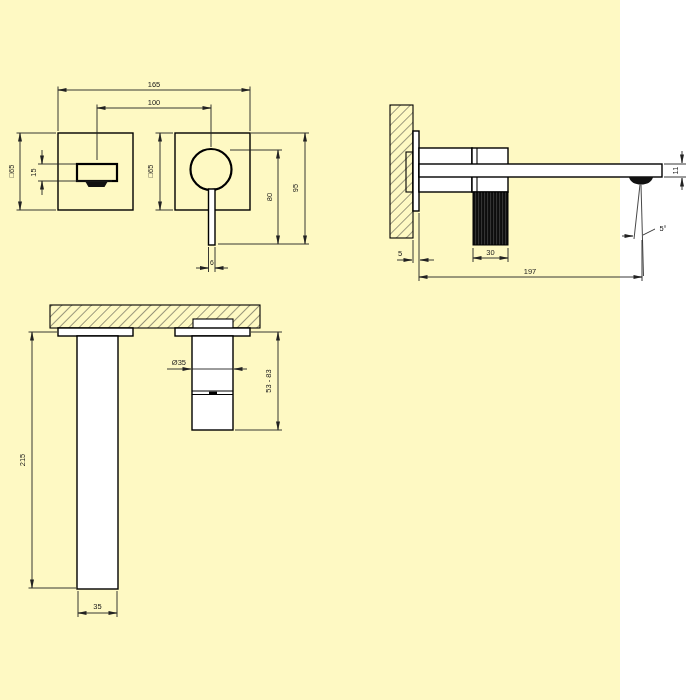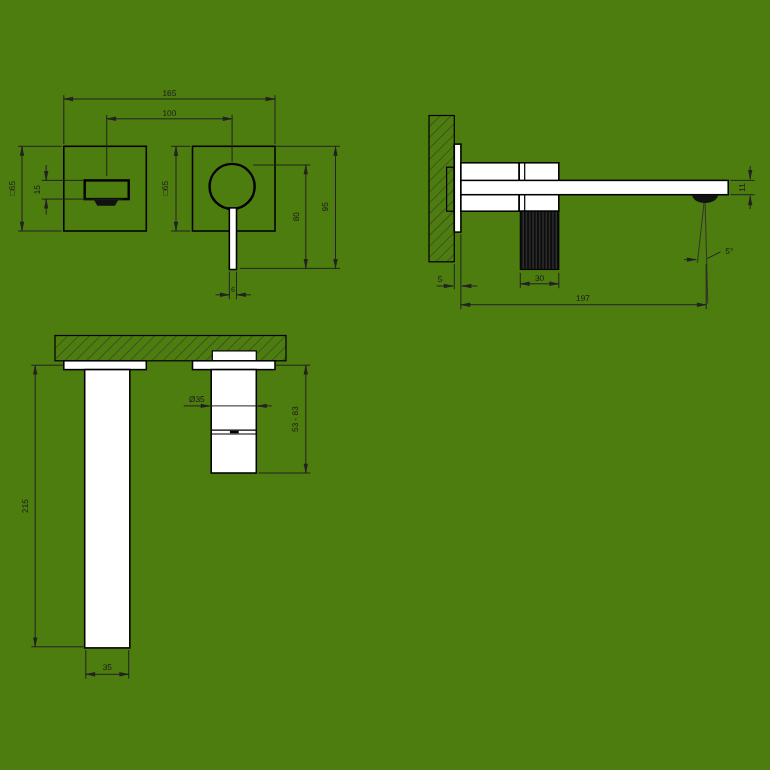--- a/index.html
+++ b/index.html
@@ -1,16 +1,16 @@
 <!DOCTYPE html>
 <html><head>
 <meta charset="utf-8">
 <style>
   html,body{margin:0;padding:0;background:#fff;}
-  #canvas{width:700px;height:700px;background:#4d7c0f;position:relative;}
+  #canvas{width:620px;height:700px;background:#fef9c3;position:relative;}
   .fx{stroke:#000;fill:none;stroke-width:1.4;}
   .fxw{stroke:#000;fill:#fff;stroke-width:1.4;}
   .thick{stroke-width:2.2;}
   .thin{stroke-width:1.1;}
   .dim line, .dim polyline{stroke:#222;stroke-width:0.9;fill:none;}
   .lbl{font:7.5px "Liberation Sans", sans-serif;fill:#1a1a1a;}
 </style>
 </head>
 <body>
 

